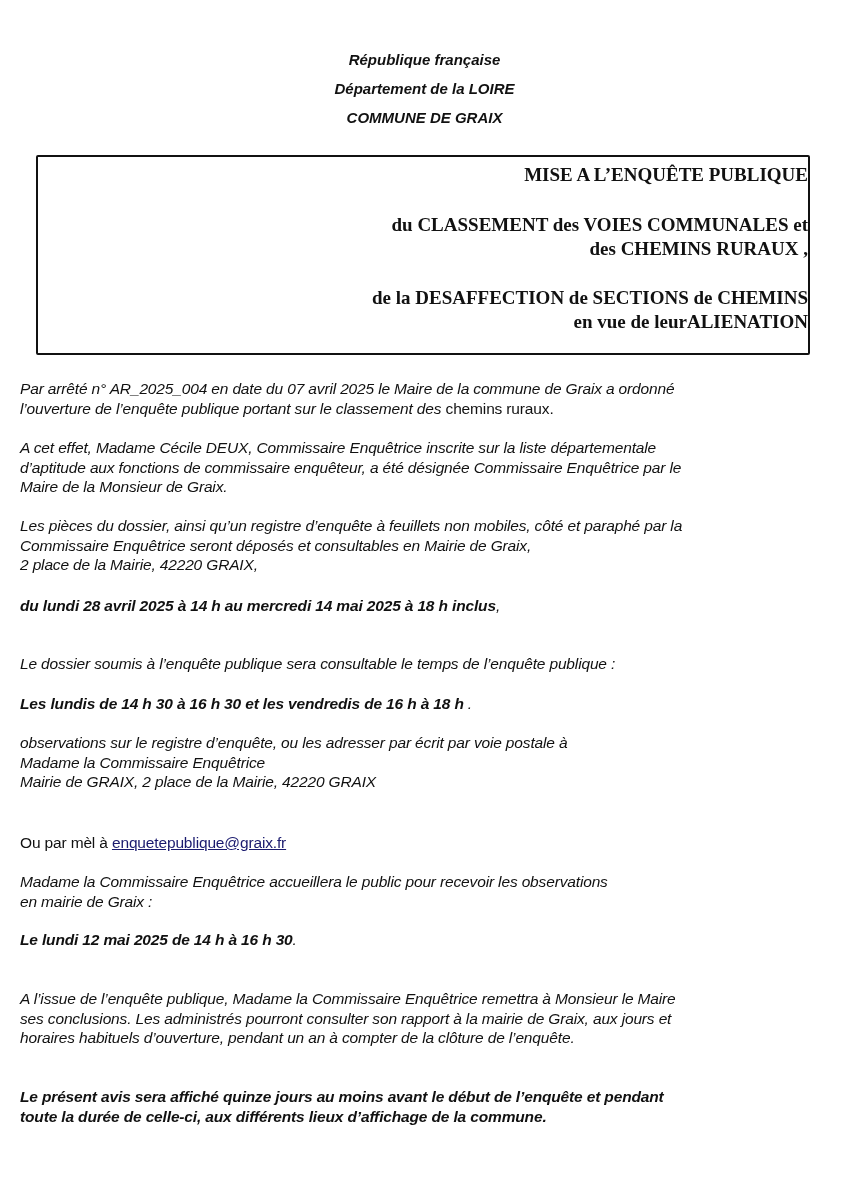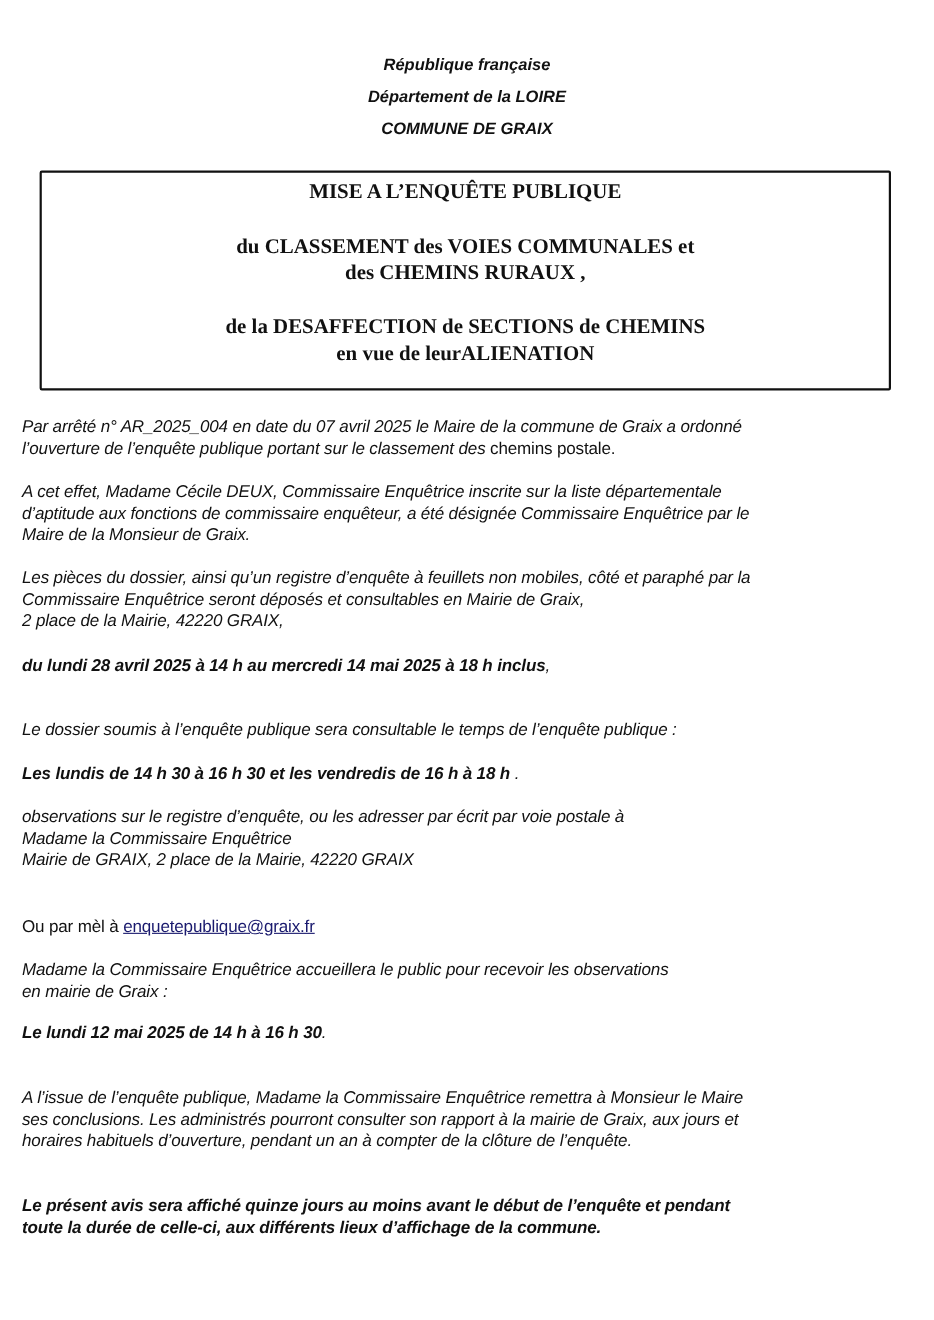--- a/index.html
+++ b/index.html
@@ -13,21 +13,21 @@
       position: absolute; left: 0; width: 849px; text-align: center;
       font-family: "Liberation Sans", sans-serif;
       font-weight: bold; font-style: italic; font-size: 15px; line-height: 18px;
     }
     .titlebox {
       position: absolute; left: 36px; top: 155px; width: 770px; height: 196px;
       border: 2px solid #111111; border-radius: 2px; box-sizing: content-box;
       font-family: "Liberation Serif", serif; font-weight: bold; font-size: 19px;
       text-align: center; line-height: 23px;
     }
-    .titlebox .tl { position: absolute; left: 0; width: 100%; }
+    .titlebox .tl { position: absolute; left: 0; width: 100%; text-align: right; }
     .p {
       position: absolute; left: 20px; width: 809px; 
       font-size: 15.5px; line-height: 19.5px; font-style: italic;
       font-family: "Liberation Sans", sans-serif;
       letter-spacing: -0.15px;
     }
     .up { font-style: normal; }
     .b { font-weight: bold; }
     a.mail { color: #1a1a6e; text-decoration: underline; font-style: normal; }
   </style>
@@ -43,21 +43,21 @@
   <div class="titlebox">
     <div class="tl" style="top:6px">MISE A L’ENQUÊTE PUBLIQUE</div>
     <div class="tl" style="top:56px">du CLASSEMENT des VOIES COMMUNALES et</div>
     <div class="tl" style="top:80px">des CHEMINS RURAUX ,</div>
     <div class="tl" style="top:129px">de la DESAFFECTION de SECTIONS de CHEMINS</div>
     <div class="tl" style="top:153px">en vue de leurALIENATION</div>
   </div>
 
   <div class="p" style="top:379px">
     <div>Par arrêté n° AR_2025_004 en date du 07 avril 2025 le Maire de la commune de Graix a ordonné</div>
-    <div><span>l’ouverture de l’enquête publique portant sur le classement des</span><span class="up"> chemins postale.</span></div>
+    <div><span>l’ouverture de l’enquête publique portant sur le classement des</span><span class="up"> chemins ruraux.</span></div>
   </div>
 
   <div class="p" style="top:438px">
     <div>A cet effet, Madame Cécile DEUX, Commissaire Enquêtrice inscrite sur la liste départementale</div>
     <div>d’aptitude aux fonctions de commissaire enquêteur, a été désignée Commissaire Enquêtrice par le</div>
     <div>Maire de la Monsieur de Graix.</div>
   </div>
 
   <div class="p" style="top:516px">
     <div>Les pièces du dossier, ainsi qu’un registre d’enquête à feuillets non mobiles, côté et paraphé par la</div>

